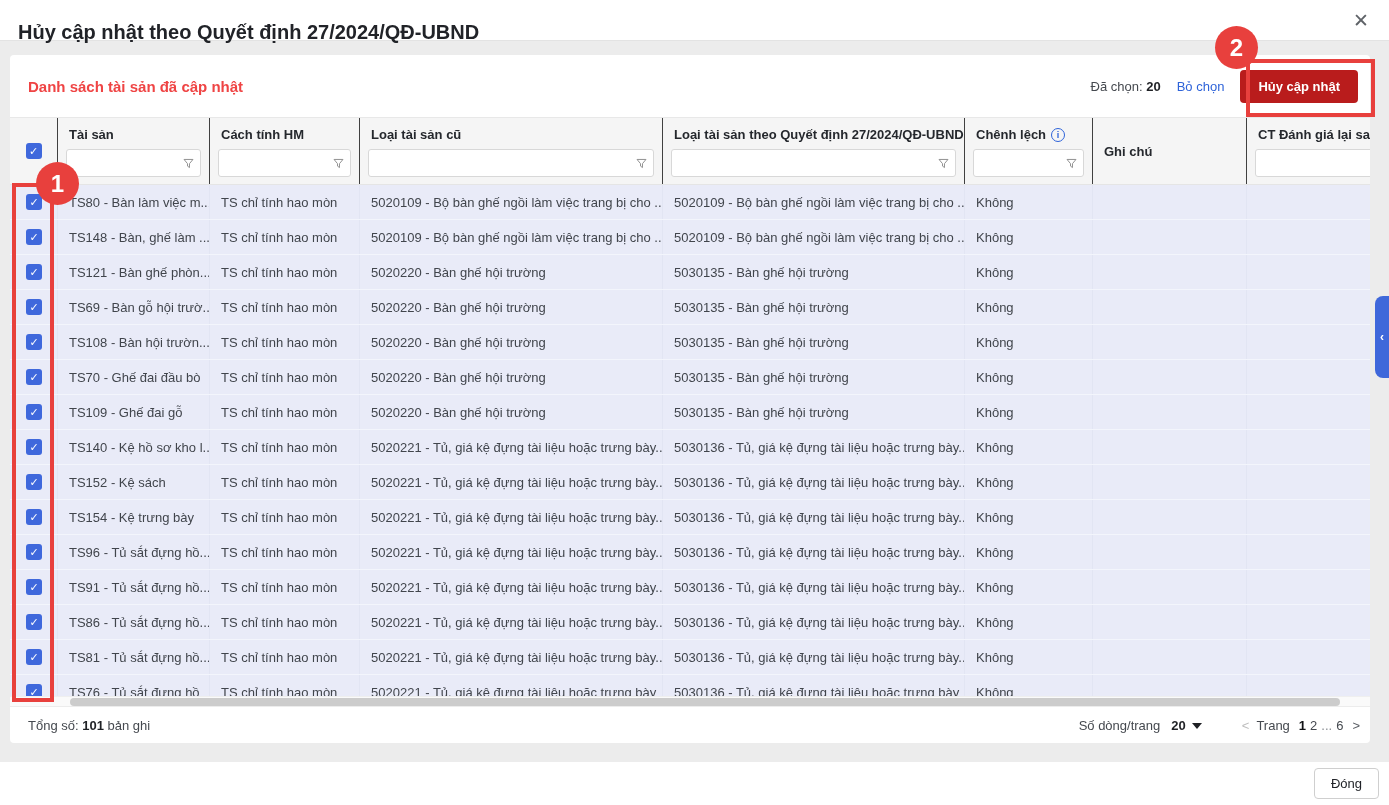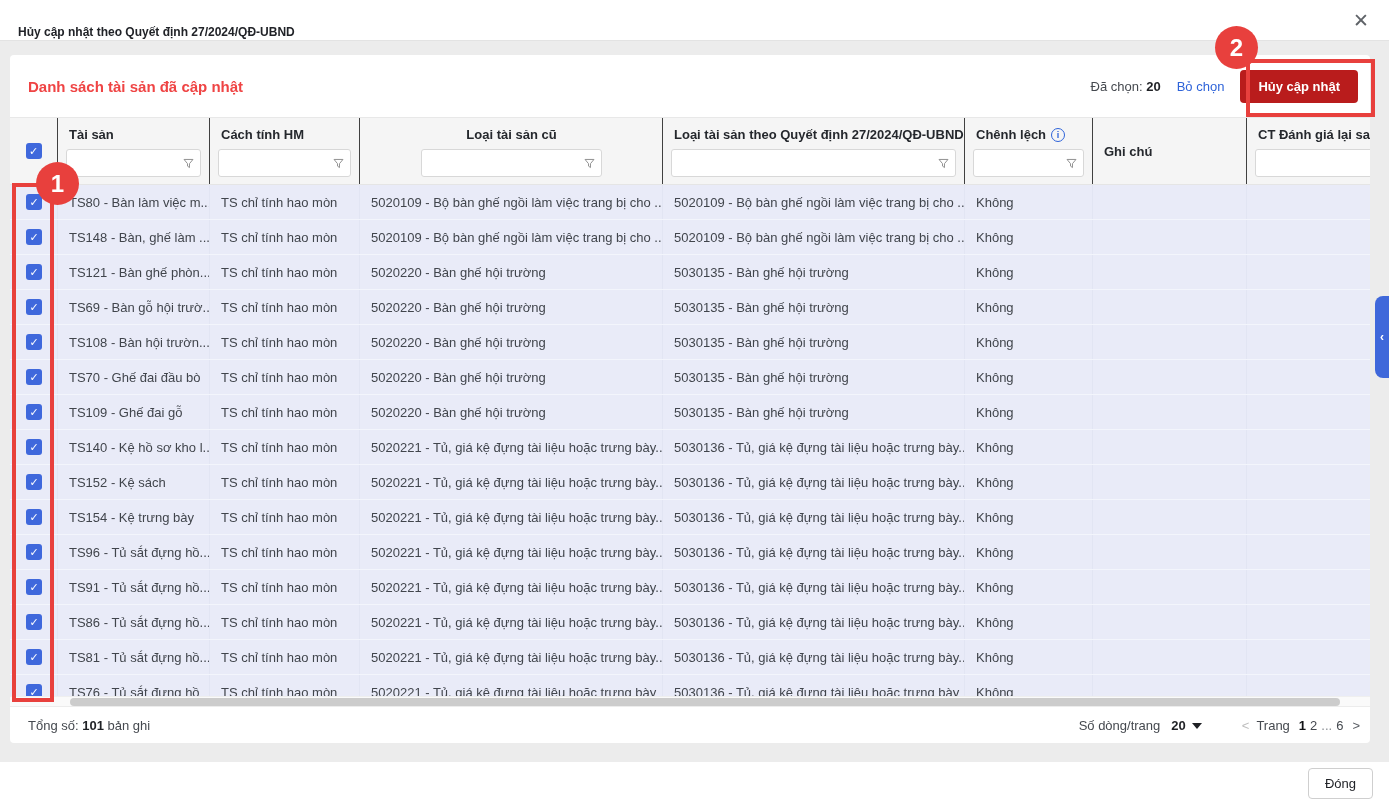--- a/index.html
+++ b/index.html
@@ -3,21 +3,21 @@
 <meta charset="utf-8">
 <style>
   * { margin:0; padding:0; box-sizing:border-box; }
   html,body { width:1389px; height:805px; overflow:hidden;
     font-family:"Liberation Sans","DejaVu Sans",sans-serif; background:#ececec; position:relative; }
 
   
   .titlebar { position:absolute; top:0; left:0; right:0; height:41px; background:#fff;
     border-bottom:1px solid #e3e3e3; display:flex; align-items:center;
     justify-content:space-between; padding:0 20px 0 18px; z-index:5; }
-  .titlebar h1 { font-size:12px; font-weight:700; color:#212328;margin-top:24px; }
+  .titlebar h1 { font-size:20px; font-weight:700; color:#212328;margin-top:24px; }
   .close-x { font-size:19px; color:#5f6368; cursor:pointer; line-height:1; }
 
   
   .card { position:absolute; left:10px; top:55px; width:1360px; height:688px; background:#fff;
     border-radius:4px; overflow:hidden; }
   .card-header { height:62px; display:flex; align-items:center; justify-content:space-between;
     padding:0 12px 0 18px; }
   .card-title { font-size:15px; font-weight:700; color:#ef4444; }
   .header-actions { display:flex; align-items:center; gap:16px; font-size:13px; }
   .selected-info { color:#45494f; }
@@ -44,21 +44,21 @@
   .chk-cell { align-items:center; justify-content:center; display:flex; }
   .checkbox { width:16px; height:16px; background:#3f68dc; border-radius:3px; color:#fff;
     display:flex; align-items:center; justify-content:center; font-size:11px; font-weight:700;
     cursor:pointer; flex:0 0 auto; }
   .tbody { height:511px; overflow:hidden; min-width:1417px; }
   .trow { display:flex; height:35px; background:#e9ebf8; border-bottom:1px solid #f3f5fc; }
   .td { display:flex; align-items:center; padding:0 10px 0 11px; font-size:13px; color:#41454c;
     white-space:nowrap; overflow:hidden; border-right:1px solid #e2e5f3; flex:0 0 auto; }
 
   
-  .c0 { width:48px; } .c1 { width:152px; } .c2 { width:150px; } .c3 { width:303px;align-items:center; }
+  .c0 { width:48px; } .c1 { width:152px; } .c2 { width:150px; } .c3 { width:303px; }
   .c4 { width:302px; } .c5 { width:128px; } .c6 { width:154px; } .c7 { width:170px; }
 
   .info-i { width:14px; height:14px; border:1.4px solid #2e63d9; border-radius:50%;
     color:#2e63d9; font-size:9px; font-weight:700; display:inline-flex; align-items:center;
     justify-content:center; font-style:normal; flex:0 0 auto; }
 
   
   .hscroll { height:10px; background:#fafafa; position:relative; border-top:1px solid #efefef; }
   .hthumb { position:absolute; left:60px; top:1px; height:8px; width:1270px; background:#cccccc;
     border-radius:4px; cursor:pointer; }
@@ -75,21 +75,21 @@
     border-top:6px solid #1f2125; display:inline-block; margin-top:2px; }
   .pg-sep { width:26px; }
   .pg-prev { color:#bdbdbd; cursor:default; font-size:13px; }
   .pg-next { color:#5a5e64; cursor:pointer; font-size:13px; }
   .page-num { color:#45494f; cursor:pointer; padding:0 2px; }
   .page-num.active { color:#111215; font-weight:700; }
   .page-ellipsis { color:#8a8e94; }
 
   
   .bottombar { position:absolute; left:0; right:0; bottom:0; height:43px; background:#fff;
-    display:flex; align-items:center; justify-content:flex-end; padding-right:16px; z-index:5; }
+    display:flex; align-items:center; justify-content:flex-end; padding-right:10px; z-index:5; }
   .btn-close { border:1px solid #cfcfcf; border-radius:4px; background:#fff; padding:7px 16px;
     font-size:13px; color:#212328; cursor:pointer; font-family:inherit; }
 
   
   .side-handle { position:absolute; right:0; top:296px; width:14px; height:82px; background:#3f68da;
     border-radius:8px 0 0 8px; color:#fff; display:flex; align-items:center; justify-content:center;
     font-size:12px; font-weight:700; cursor:pointer; z-index:6; }
 
   
   .ann-rect { position:absolute; border:4px solid #e8403d; z-index:50; pointer-events:none; }

